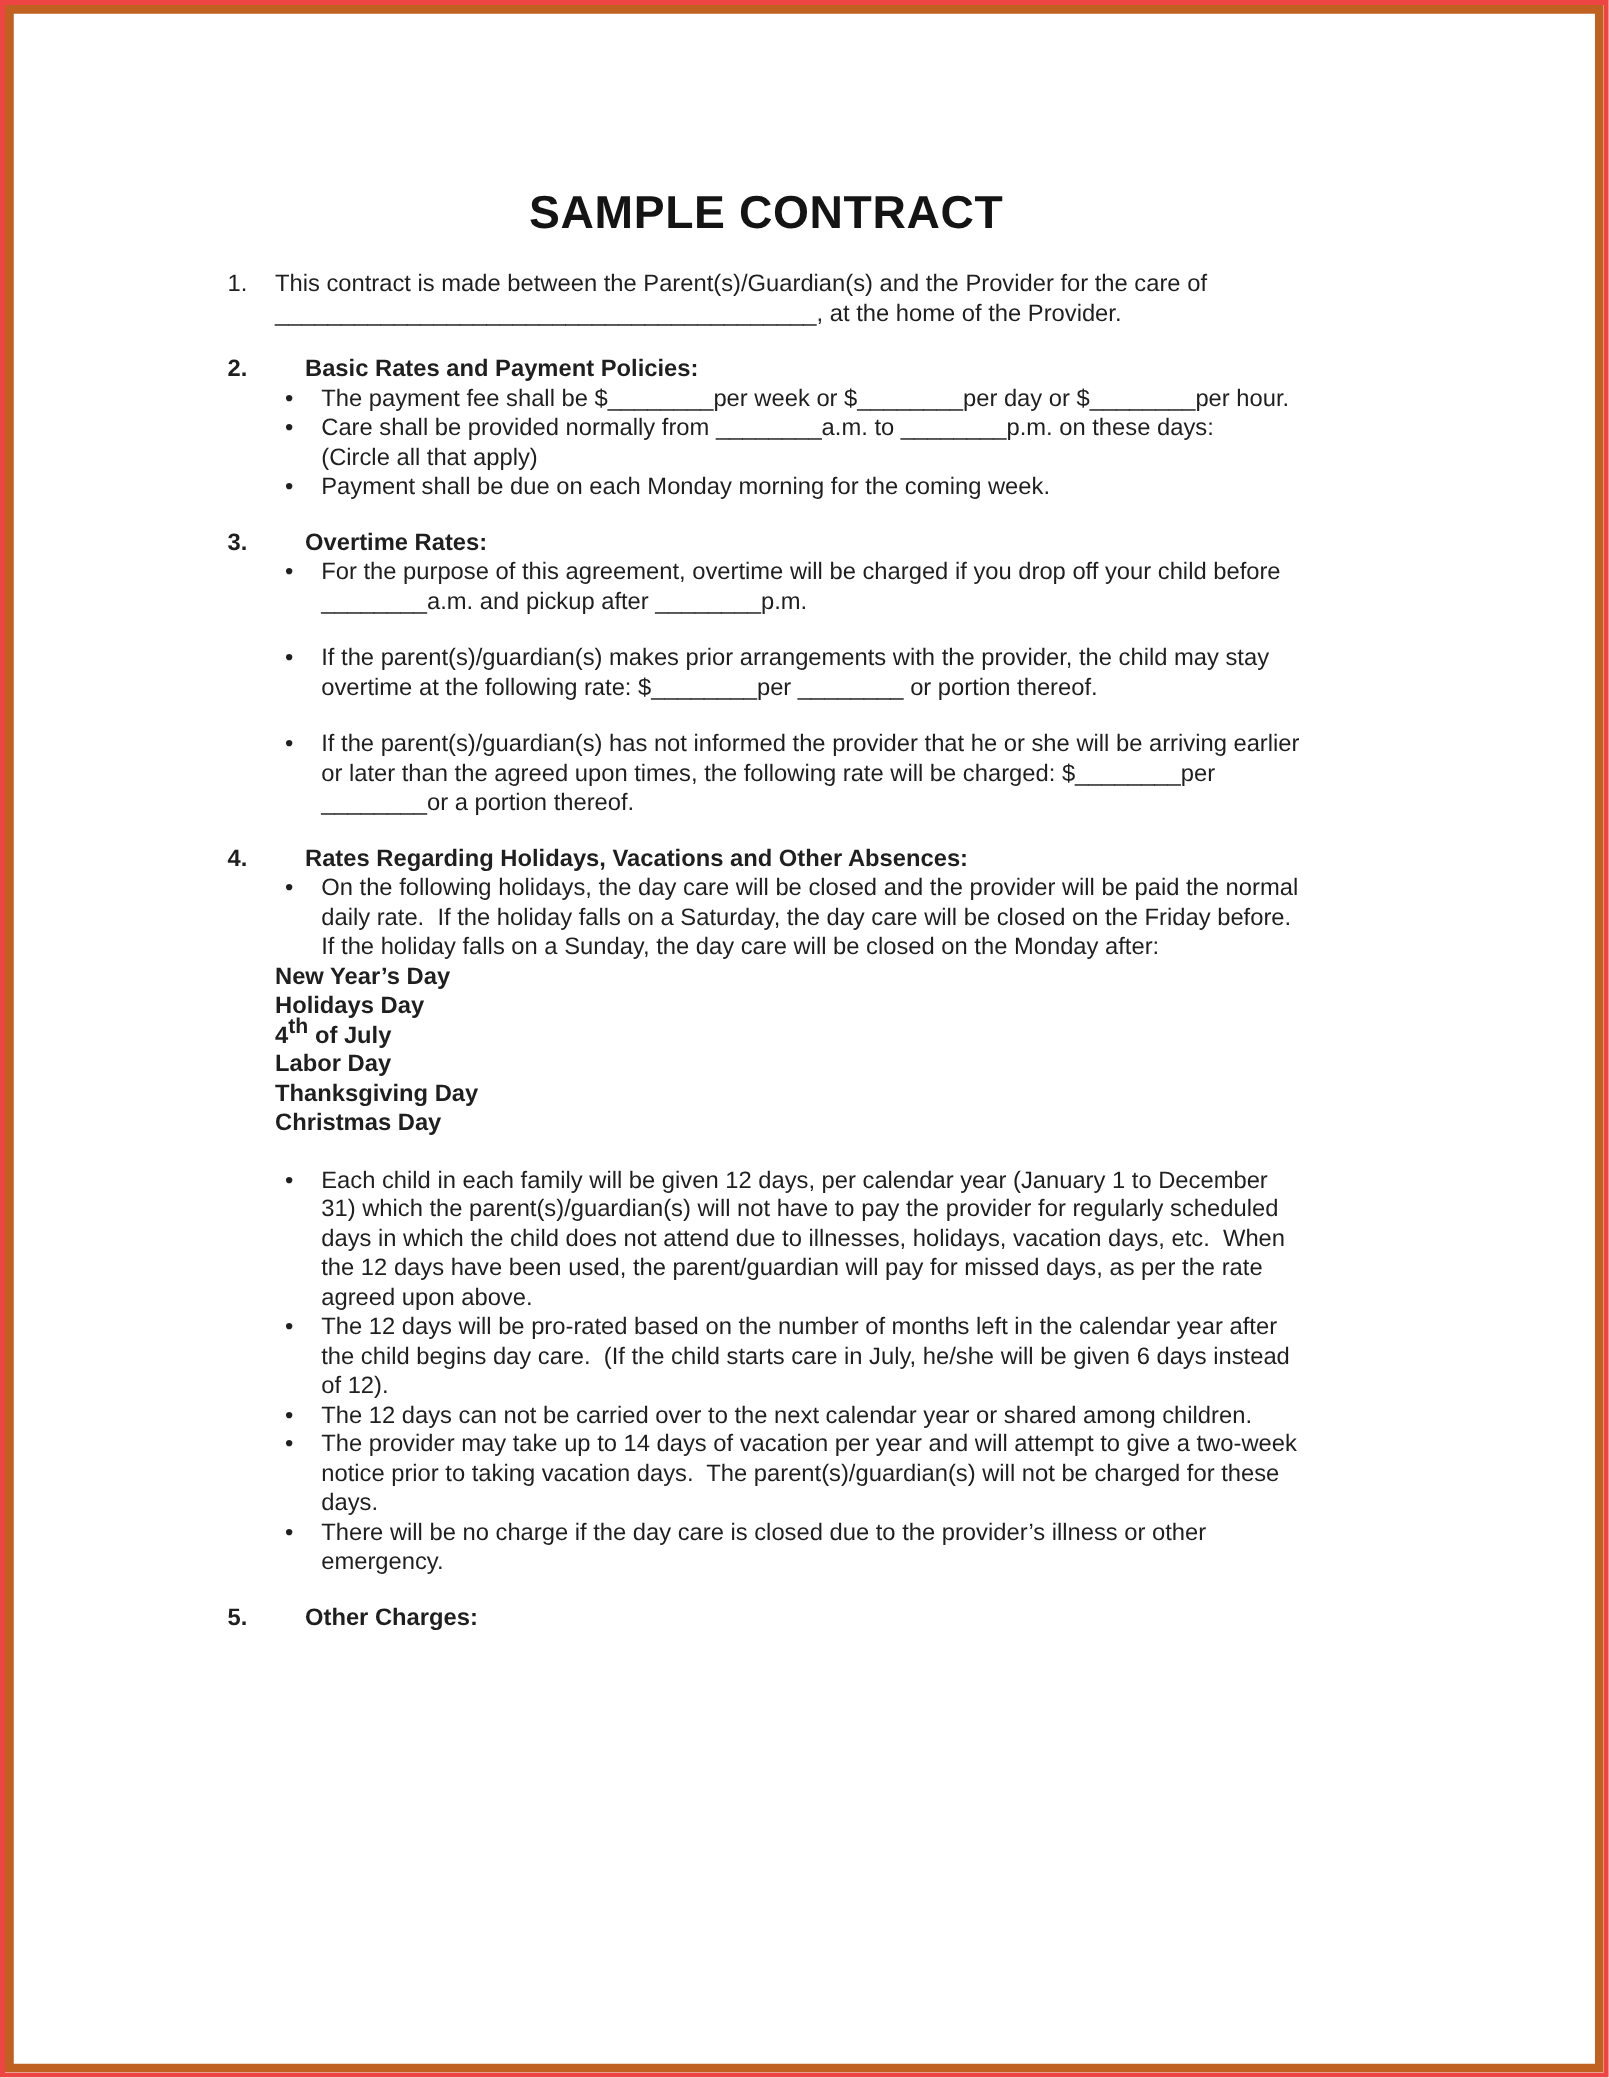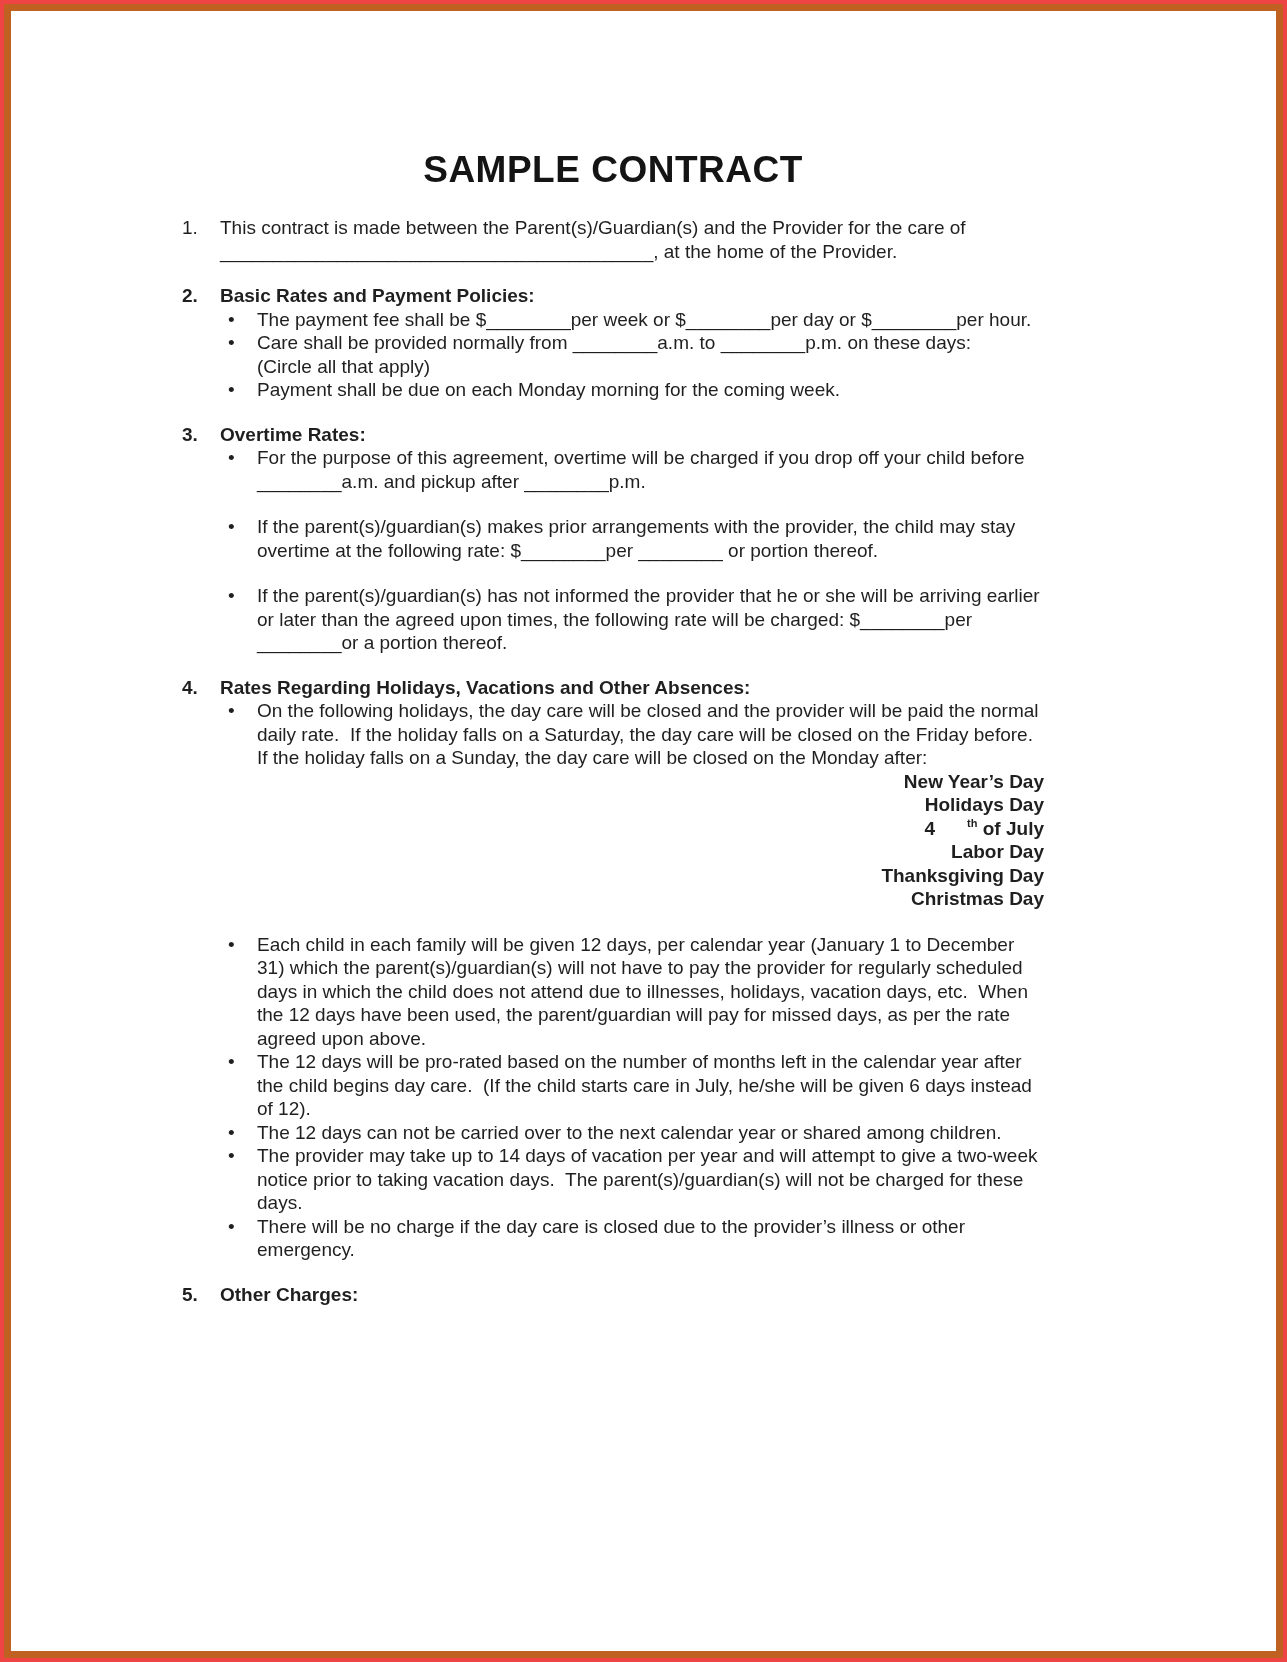--- a/index.html
+++ b/index.html
@@ -45,44 +45,43 @@
   }
   .item {
     display: flex;
     margin-bottom: 21px;
   }
   .num {
     flex: 0 0 38px;
   }
   .num.bold { font-weight: bold; }
   .item-body { flex: 1; min-width: 0; }
-  .heading { font-weight: bold; }
+  .heading { font-weight: bold; margin-left: 24px; }
   .bullet {
     display: flex;
     padding-left: 8px;
   }
   .bullet::before {
     content: "\2022";
     flex: 0 0 29px;
   }
   .btext { flex: 1; min-width: 0; }
   .gap { margin-bottom: 22px; justify-content: flex-end; }
   .days-line {
     margin: 19px 0 20px 0;
     text-align: center;
   }
   .holidays {
     margin: 0 0 22px 0;
-    text-align: right;
+    text-align: left;
     font-weight: bold;
   }
   .holidays sup {
-    font-size: 11px;
+    font-size: 17px;
     line-height: 0;
-    margin-left: 32px;
   }
   .s5 { margin-top: 10px; }
 </style>
 </head>
 <body>
 
 <div class="page">
   <div class="inner-frame">
     <div class="doc">
 

